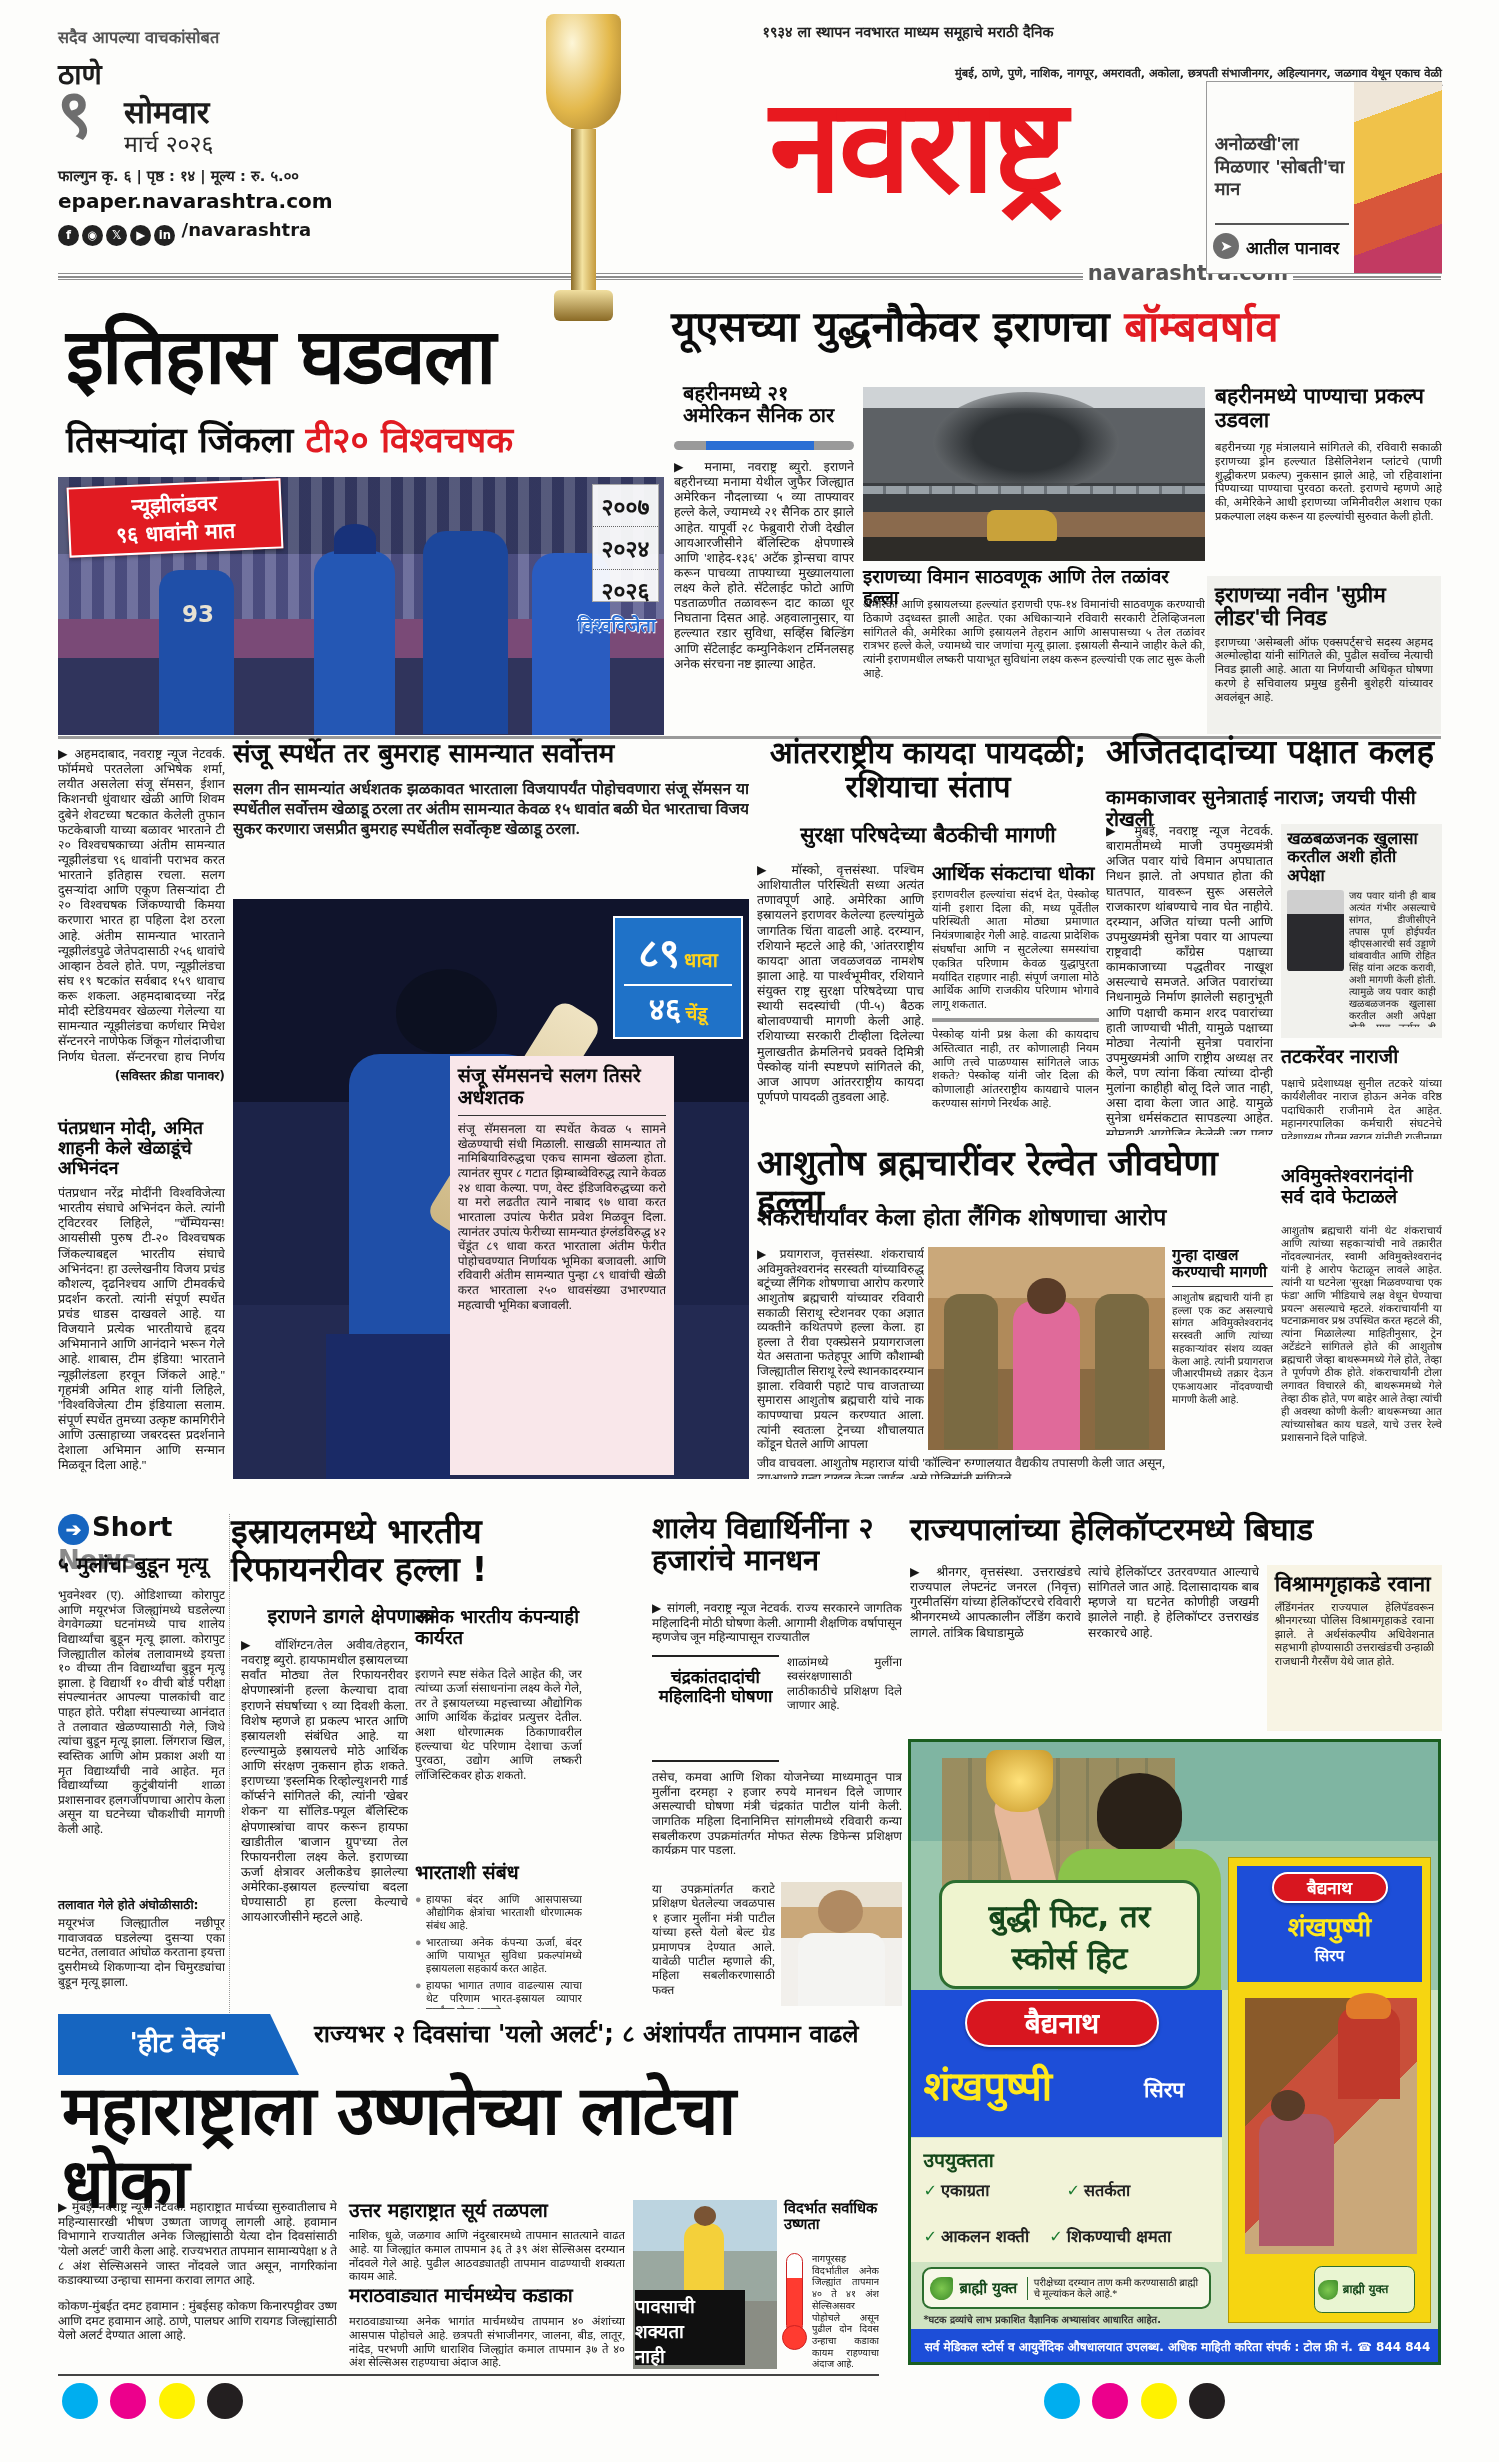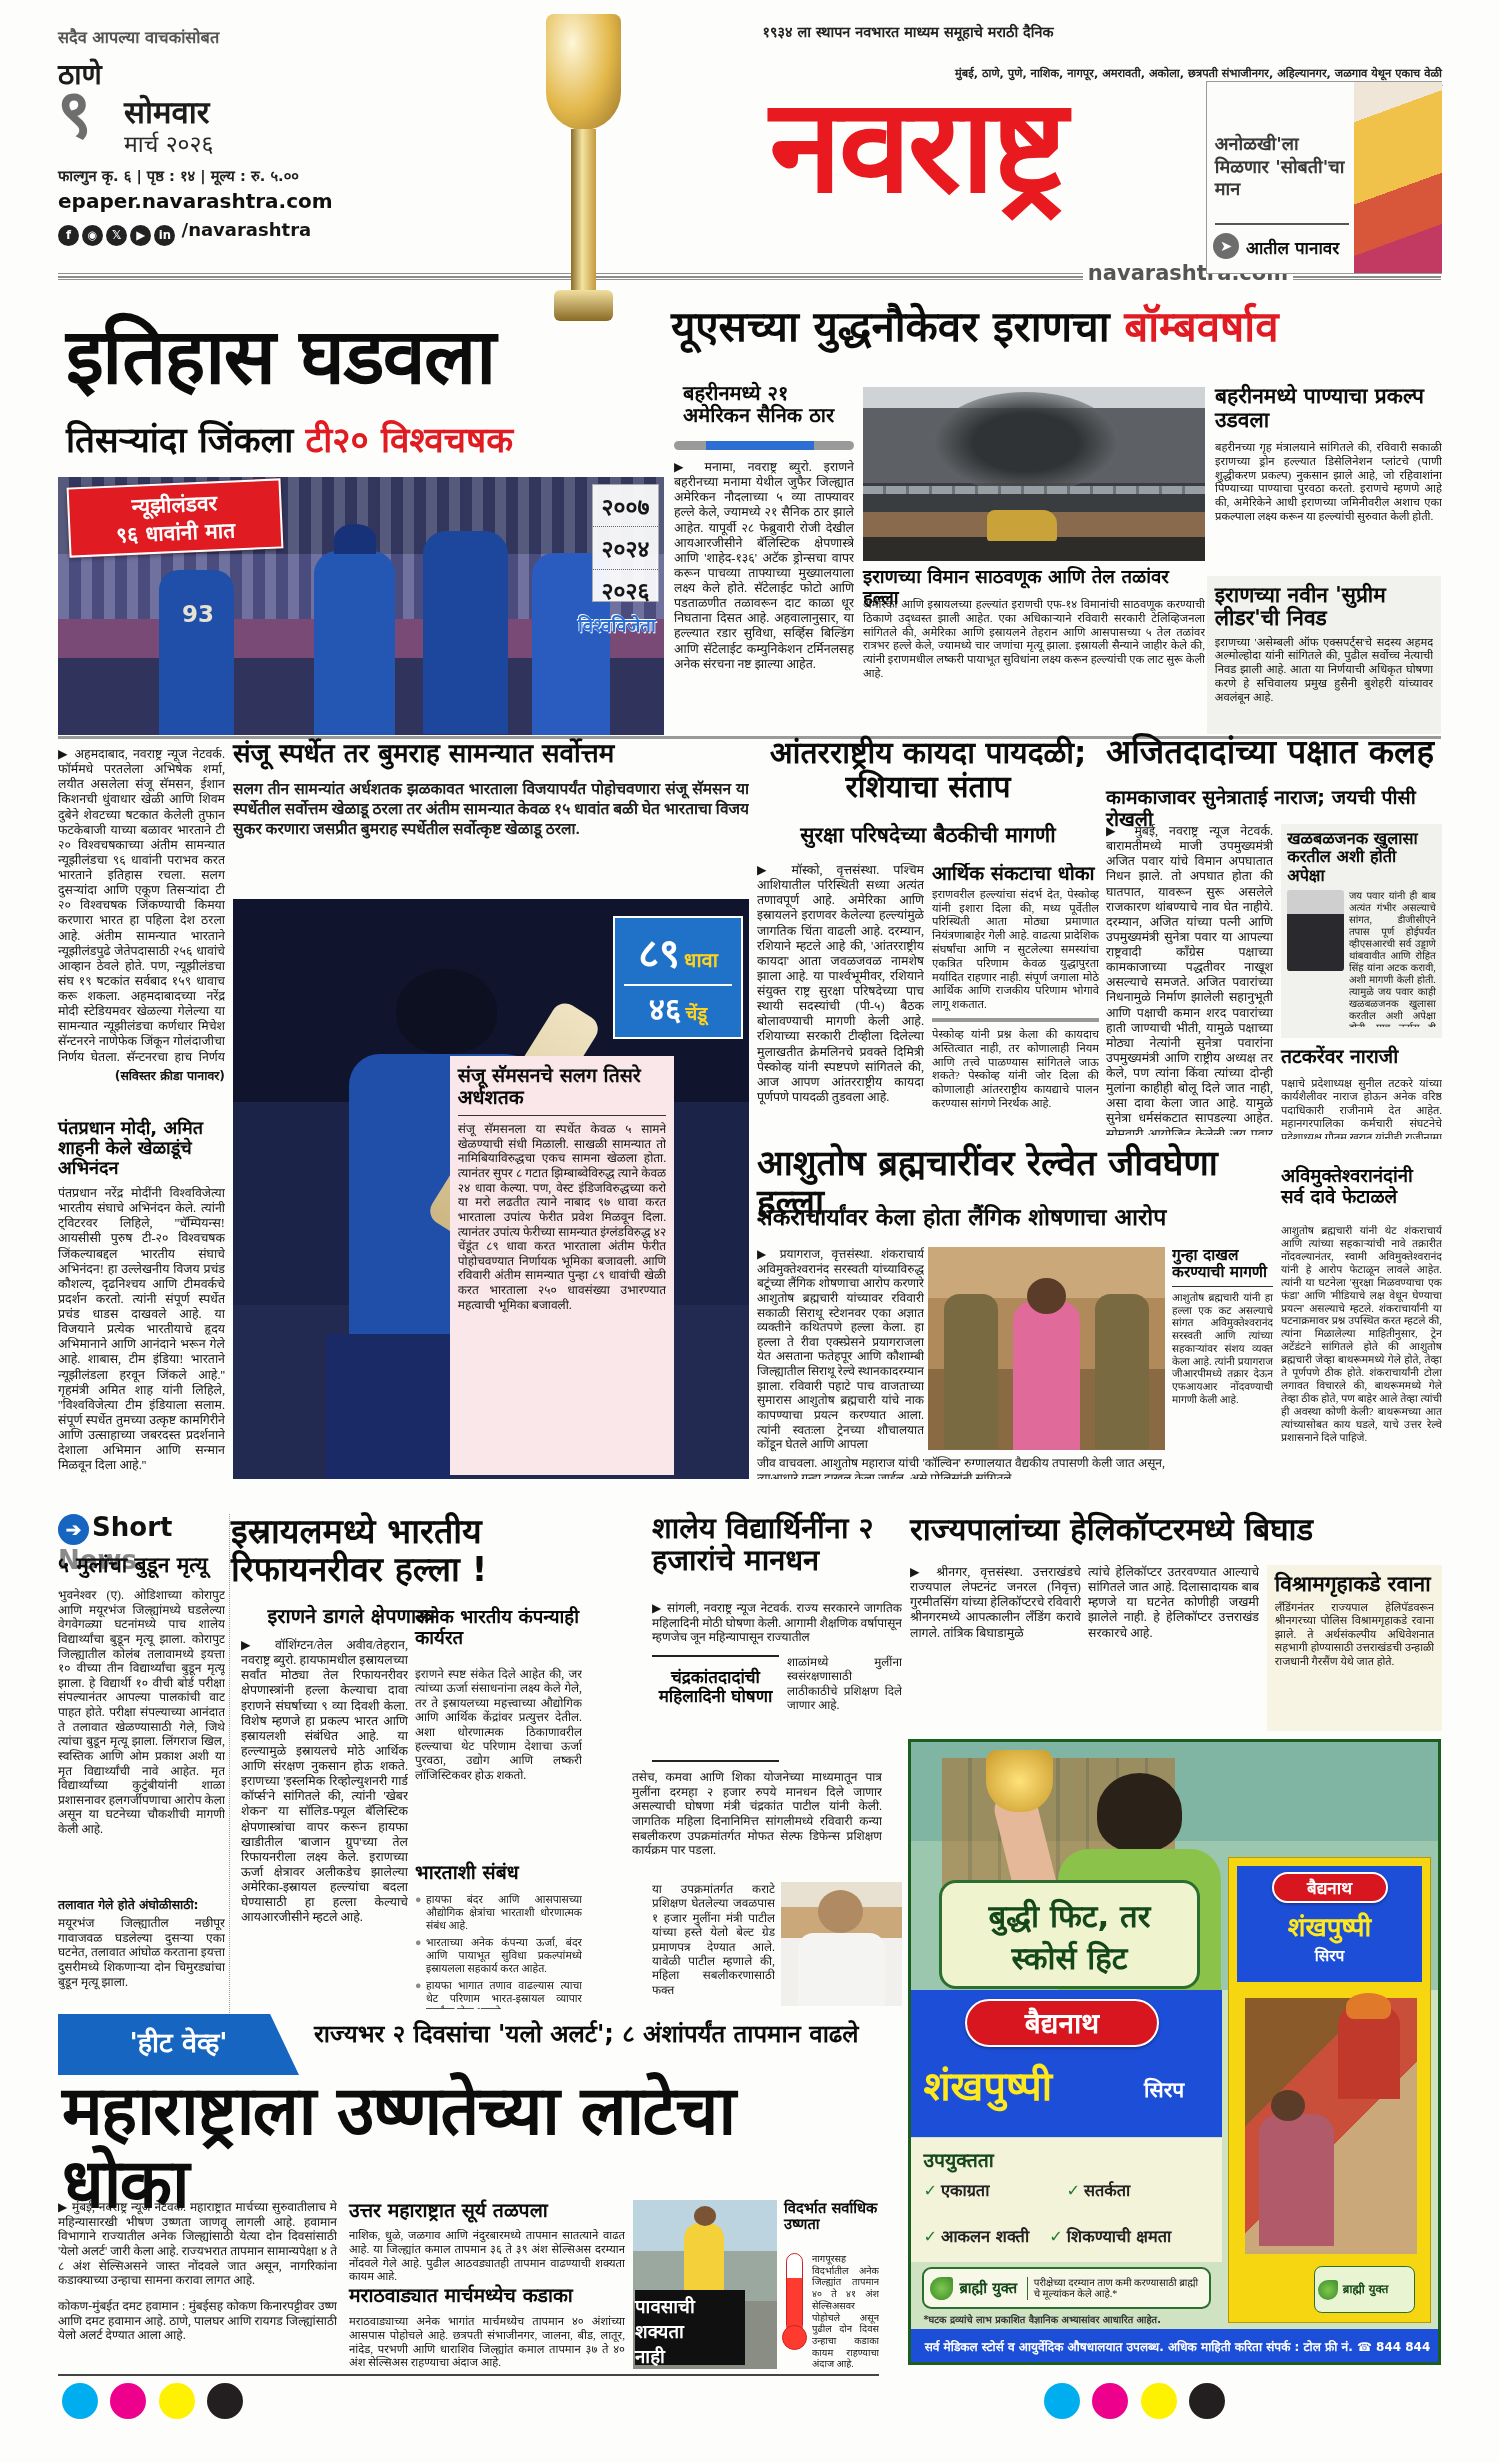--- a/index.html
+++ b/index.html
@@ -230,21 +230,21 @@
     <div style="font-size:10.7px;line-height:1.22;text-align:justify;margin-bottom:3.9px;padding-left:11px;position:relative;"><span style="position:absolute;left:0;color:#8a8a8a;">●</span><span>भारताच्या अनेक कंपन्या ऊर्जा, बंदर आणि पायाभूत सुविधा प्रकल्पांमध्ये इस्रायलला सहकार्य करत आहेत.</span></div>
     <div style="font-size:10.7px;line-height:1.22;text-align:justify;padding-left:11px;position:relative;"><span style="position:absolute;left:0;color:#8a8a8a;">●</span><span>हायफा भागात तणाव वाढल्यास त्याचा थेट परिणाम भारत-इस्रायल व्यापार मार्गांवर होऊ शकतो.</span></div>
   </div>
 
   <div class="abs art-title" style="left:652px;top:1512px;width:250px;font-size:29px;">शालेय विद्यार्थिनींना २ हजारांचे मानधन</div>
   <div class="abs body-txt clip" style="left:652px;top:1601px;width:250px;height:50px;font-size:12px;">▶ सांगली, नवराष्ट्र न्यूज नेटवर्क. राज्य सरकारने जागतिक महिलादिनी मोठी घोषणा केली. आगामी शैक्षणिक वर्षापासून म्हणजेच जून महिन्यापासून राज्यातील</div>
   <div class="abs" style="left:652px;top:1655px;width:127px;height:107px;border-top:2.3px solid #222;border-bottom:2.3px solid #222;padding-top:11px;">
     <div class="art-title center" style="font-size:17px;">चंद्रकांतदादांची महिलादिनी घोषणा</div>
   </div>
   <div class="abs body-txt clip" style="left:787px;top:1655px;width:115px;height:107px;font-size:11.8px;">शाळांमध्ये मुलींना स्वसंरक्षणासाठी लाठीकाठीचे प्रशिक्षण दिले जाणार आहे.</div>
-  <div class="abs body-txt clip" style="left:632px;top:1770px;width:250px;height:109px;font-size:12px;">तसेच, कमवा आणि शिका योजनेच्या माध्यमातून पात्र मुलींना दरमहा २ हजार रुपये मानधन दिले जाणार असल्याची घोषणा मंत्री चंद्रकांत पाटील यांनी केली. जागतिक महिला दिनानिमित्त सांगलीमध्ये रविवारी कन्या सबलीकरण उपक्रमांतर्गत मोफत सेल्फ डिफेन्स प्रशिक्षण कार्यक्रम पार पडला.</div>
+  <div class="abs body-txt clip" style="left:652px;top:1770px;width:250px;height:109px;font-size:12px;">तसेच, कमवा आणि शिका योजनेच्या माध्यमातून पात्र मुलींना दरमहा २ हजार रुपये मानधन दिले जाणार असल्याची घोषणा मंत्री चंद्रकांत पाटील यांनी केली. जागतिक महिला दिनानिमित्त सांगलीमध्ये रविवारी कन्या सबलीकरण उपक्रमांतर्गत मोफत सेल्फ डिफेन्स प्रशिक्षण कार्यक्रम पार पडला.</div>
   <div class="abs body-txt clip" style="left:652px;top:1882px;width:123px;height:124px;font-size:11.8px;">या उपक्रमांतर्गत कराटे प्रशिक्षण घेतलेल्या जवळपास १ हजार मुलींना मंत्री पाटील यांच्या हस्ते येलो बेल्ट ग्रेड प्रमाणपत्र देण्यात आले. यावेळी पाटील म्हणाले की, महिला सबलीकरणासाठी फक्त</div>
   <div class="abs clip" style="left:781px;top:1882px;width:121px;height:124px;background:linear-gradient(#e8e0d0 0 20%, #caa87a 20% 45%, #f2f0ec 45%);">
     <div class="abs" style="left:37px;top:7.8px;width:45px;height:43px;background:#b08a62;border-radius:50%;"></div>
     <div class="abs" style="left:17px;top:51px;width:87px;height:73px;background:#f4f4f2;border-radius:15.5px 15.5px 0 0;"></div>
   </div>
 
   <div class="abs art-title" style="left:910px;top:1512px;width:532px;font-size:31px;">राज्यपालांच्या हेलिकॉप्टरमध्ये बिघाड</div>
   <div class="abs body-txt clip" style="left:910px;top:1565px;width:171px;height:166px;">▶ श्रीनगर, वृत्तसंस्था. उत्तराखंडचे राज्यपाल लेफ्टनंट जनरल (निवृत्त) गुरमीतसिंग यांच्या हेलिकॉप्टरचे रविवारी श्रीनगरमध्ये आपत्कालीन लँडिंग करावे लागले. तांत्रिक बिघाडामुळे</div>
   <div class="abs body-txt clip" style="left:1088px;top:1565px;width:171px;height:166px;">त्यांचे हेलिकॉप्टर उतरवण्यात आल्याचे सांगितले जात आहे. दिलासादायक बाब म्हणजे या घटनेत कोणीही जखमी झालेले नाही. हे हेलिकॉप्टर उत्तराखंड सरकारचे आहे.</div>
   <div class="abs cream-box" style="left:1267px;top:1565px;width:175px;height:166px;">

